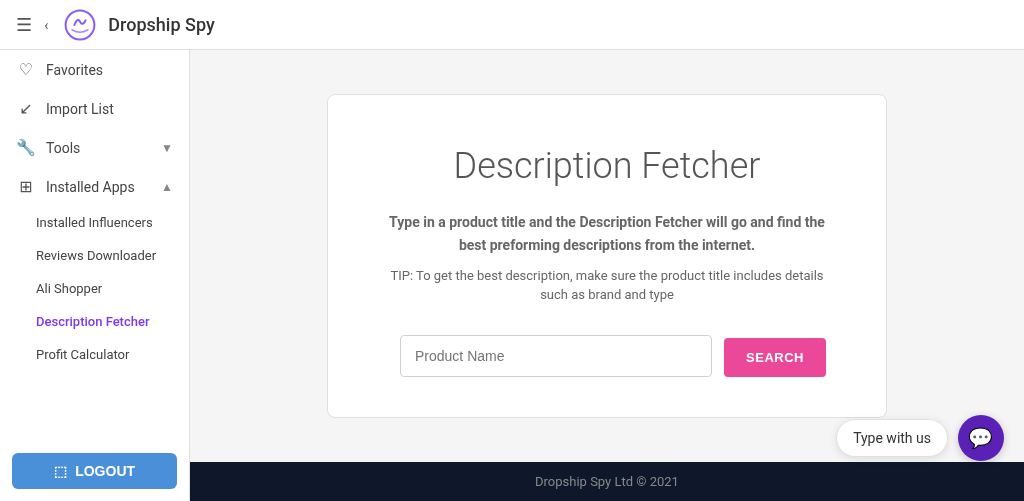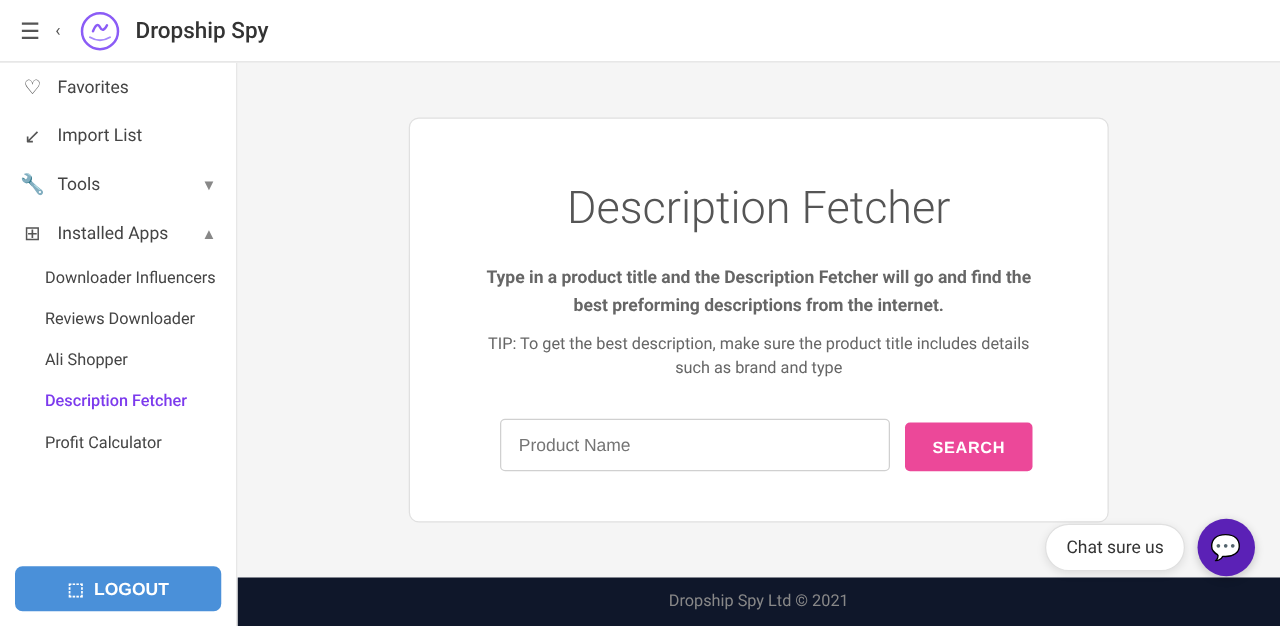--- a/index.html
+++ b/index.html
@@ -236,21 +236,21 @@
         <span class="chevron">▼</span>
       </div>
 
       <div class="sidebar-item">
         <span class="icon">⊞</span>
         <span>Installed Apps</span>
         <span class="chevron">▲</span>
       </div>
 
       <div class="sidebar-sub-item">
-        <span>Downloader Influencers</span>
+        <span>Installed Influencers</span>
       </div>
       <div class="sidebar-sub-item">
         <span>Reviews Downloader</span>
       </div>
       <div class="sidebar-sub-item">
         <span>Ali Shopper</span>
       </div>
       <div class="sidebar-sub-item active">
         <span>Description Fetcher</span>
       </div>
@@ -287,17 +287,17 @@
     </div>
 
     <div class="footer">
       <span>Dropship Spy Ltd © 2021</span>
     </div>
   </div>
 
 </div>
 
 <div class="chat-widget">
-  <div class="chat-label">Chat sure us</div>
+  <div class="chat-label">Type with us</div>
   <div class="chat-btn">
     <span class="chat-btn-icon">💬</span>
   </div>
 </div>
 
 </body></html>

